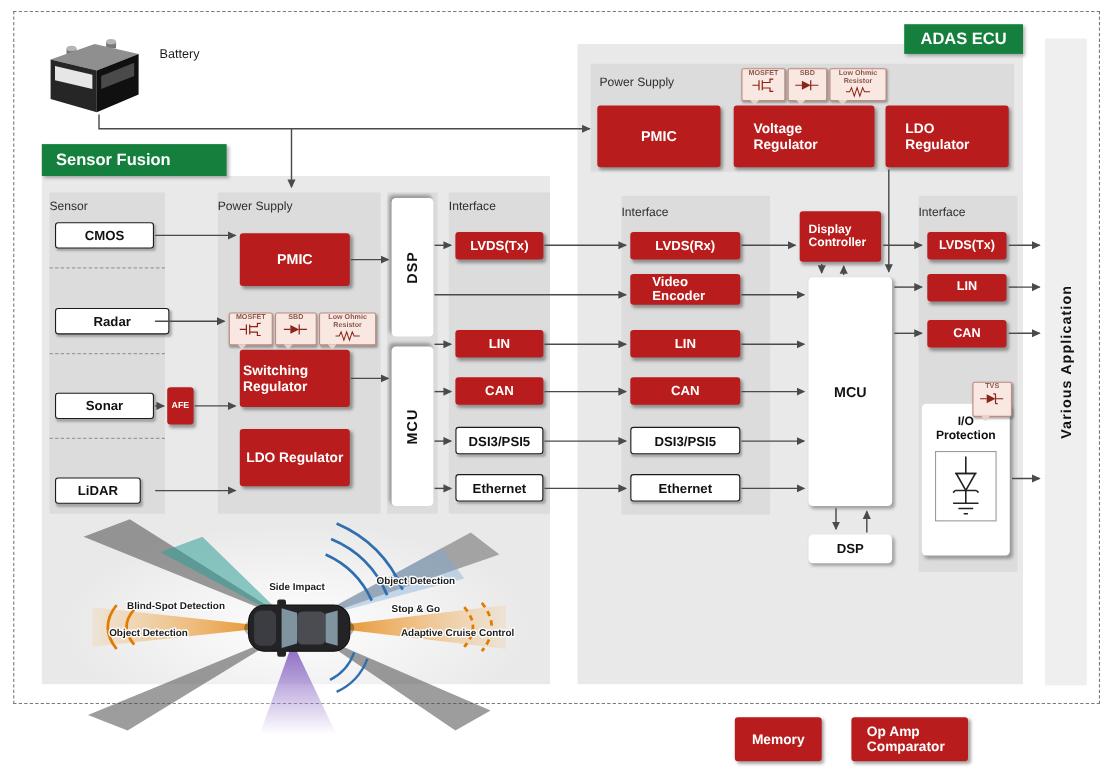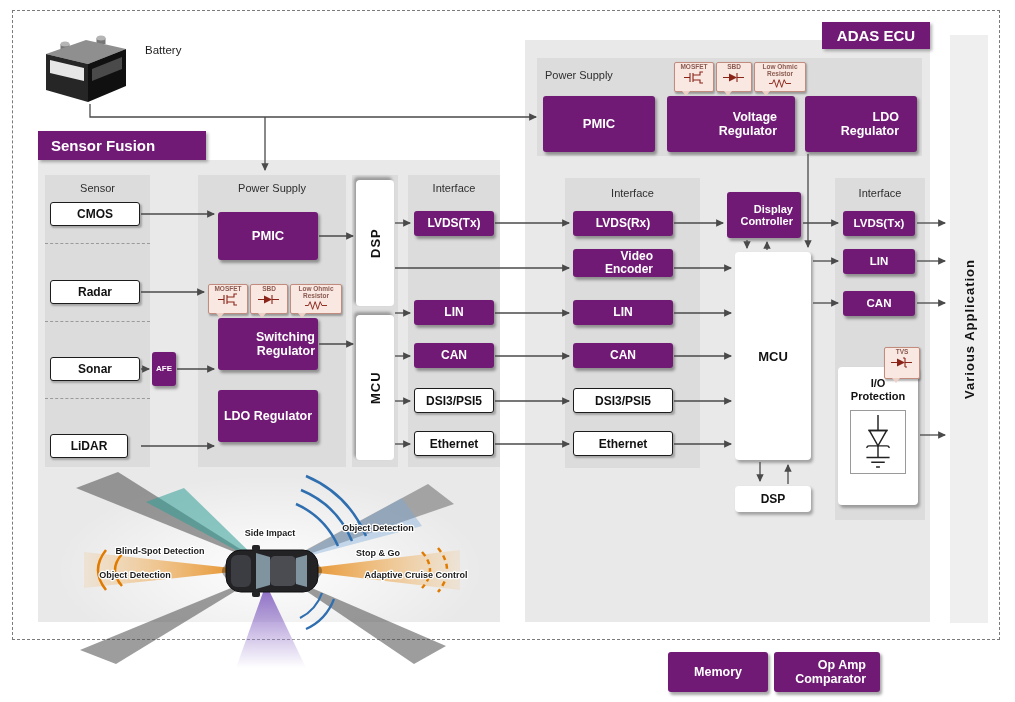--- a/index.html
+++ b/index.html
@@ -3,26 +3,26 @@
 <meta charset="utf-8">
 <title>Sensor Fusion / ADAS ECU Block Diagram</title>
 <style>
   *{margin:0;padding:0;box-sizing:border-box}
   body{font-family:"Liberation Sans","DejaVu Sans",sans-serif;background:#fff}
   #app{position:relative;width:1015px;height:702px;background:#fff;overflow:hidden}
   .abs{position:absolute}
   .panel{background:#e9e9e9}
   .col{background:#dcdcdc}
   .frame{border:1px dashed #7a7a7a}
-  .otitle{background:#701a75;color:#fff;font-weight:700;font-size:15px;display:flex;align-items:center;box-shadow:2px 2px 3px rgba(0,0,0,.3)}
-  .rbox{background:#701a75;color:#fff;font-weight:700;display:flex;align-items:center;justify-content:center;text-align:right;border-radius:3px;box-shadow:2px 2.5px 3px rgba(0,0,0,.35);line-height:1.12;font-size:12px;padding:0 3px}
+  .otitle{background:#15803d;color:#fff;font-weight:700;font-size:15px;display:flex;align-items:center;box-shadow:2px 2px 3px rgba(0,0,0,.3)}
+  .rbox{background:#b91c1c;color:#fff;font-weight:700;display:flex;align-items:center;justify-content:center;text-align:left;border-radius:3px;box-shadow:2px 2.5px 3px rgba(0,0,0,.35);line-height:1.12;font-size:12px;padding:0 3px}
   .wbox{background:#fff;border:1.5px solid #1c1c1c;border-radius:3px;font-weight:700;color:#111;display:flex;align-items:center;justify-content:center;text-align:center;box-shadow:1.5px 2px 2px rgba(0,0,0,.25);font-size:12px}
   .pwbox{background:#fff;border-radius:4px;font-weight:700;color:#111;display:flex;align-items:center;justify-content:center;text-align:center;box-shadow:2px 2.5px 3px rgba(0,0,0,.3);font-size:13px}
   .vtext{writing-mode:vertical-rl;transform:rotate(180deg);letter-spacing:1px}
-  .hdr{font-size:11px;color:#2e2e2e;text-align:center}
+  .hdr{font-size:11px;color:#2e2e2e;text-align:left}
   .dsep{border-top:1px dashed #9a9a9a;height:0}
   .callout{background:#f9e8e2;border:1px solid #c18b7e;border-radius:2px;box-shadow:1px 1.5px 2px rgba(0,0,0,.3);display:flex;flex-direction:column;align-items:center;padding-top:1px}
   .callout::after{content:"";position:absolute;bottom:-5px;left:7px;border-left:4px solid transparent;border-right:4px solid transparent;border-top:5px solid #edd0c6}
   .clabel{font-size:6.5px;font-weight:700;color:#8a5a50;line-height:1.05;text-align:center}
   .sym{stroke:#8a2418;stroke-width:1.1;fill:none}
   .wire{stroke:#4a4a4a;stroke-width:1.3;fill:none}
   .battery-label{font-size:11.5px;color:#1d1d1d}
   .scene-label{font-size:9px;font-weight:700;fill:#1c1c1c;text-anchor:middle;paint-order:stroke;stroke:#ffffff;stroke-width:2.5px;stroke-linejoin:round}
 </style>
 </head>
@@ -60,21 +60,21 @@
   <div class="abs otitle" style="left:822px;top:22px;width:108px;height:27px;justify-content:center">ADAS ECU</div>
 
   <div class="abs hdr" style="left:45px;top:182px;width:105px">Sensor</div>
   <div class="abs hdr" style="left:198px;top:182px;width:148px">Power Supply</div>
   <div class="abs hdr" style="left:408px;top:182px;width:92px">Interface</div>
   <div class="abs hdr" style="left:545px;top:69px;width:120px;text-align:left">Power Supply</div>
   <div class="abs hdr" style="left:565px;top:187px;width:135px">Interface</div>
   <div class="abs hdr" style="left:835px;top:187px;width:90px">Interface</div>
 
   <div class="abs wbox" style="left:50px;top:202px;width:90px;height:24px">CMOS</div>
-  <div class="abs wbox" style="left:50px;top:280px;width:90px;height:24px">Radar</div>
+  <div class="abs wbox" style="left:50px;top:280px;width:104px;height:24px">Radar</div>
   <div class="abs wbox" style="left:50px;top:357px;width:90px;height:24px">Sonar</div>
   <div class="abs wbox" style="left:50px;top:434px;width:78px;height:24px">LiDAR</div>
   <div class="abs dsep" style="left:45px;top:243px;width:105px"></div>
   <div class="abs dsep" style="left:45px;top:321px;width:105px"></div>
   <div class="abs dsep" style="left:45px;top:398px;width:105px"></div>
 
   <div class="abs rbox" style="left:152px;top:352px;width:24px;height:34px;font-size:8px;padding:12px">AFE</div>
 
   <div class="abs rbox" style="left:218px;top:212px;width:100px;height:48px;font-size:13px">PMIC</div>
 
@@ -160,21 +160,21 @@
     <svg width="56" height="64" viewBox="0 0 56 64" style="margin-top:8px;border:1px solid #9a9a9a;background:#fff">
       <path d="M28,4 V20 M18,20 H38 M28,36 V48 M16,48 H40 M21,53 H35 M26,58 H30 M16,38 L18,36 M38,36 L40,38 M18,36 H38" stroke="#222" stroke-width="1.5" fill="none"></path>
       <path d="M19,20 L37,20 L28,36 Z" fill="none" stroke="#222" stroke-width="1.5"></path>
     </svg>
   </div>
 
   <div class="abs" style="left:950px;top:35px;width:38px;height:588px;display:flex;align-items:center;justify-content:center">
     <span class="vtext" style="font-weight:700;font-size:13px;color:#111">Various Application</span>
   </div>
 
-  <div class="abs rbox" style="left:668px;top:652px;width:100px;height:40px;font-size:12.5px">Memory</div>
+  <div class="abs rbox" style="left:668px;top:652px;width:79px;height:40px;font-size:12.5px">Memory</div>
   <div class="abs rbox" style="left:774px;top:652px;width:106px;height:40px;font-size:12.5px;padding:0 14px">Op Amp Comparator</div>
 
   <svg class="abs" style="left:50px;top:468px;pointer-events:none" width="430" height="200" viewBox="0 0 430 200">
     <defs>
       <radialGradient id="glow" cx="0.5" cy="0.5" r="0.5">
         <stop offset="0" stop-color="#fff" stop-opacity="0.95"></stop>
           <stop offset="1" stop-color="#fff" stop-opacity="0"></stop>
       </radialGradient>
       <linearGradient id="gPurple" x1="0" y1="0" x2="0" y2="1">
         <stop offset="0" stop-color="#6a3fb5" stop-opacity="0.8"></stop>

